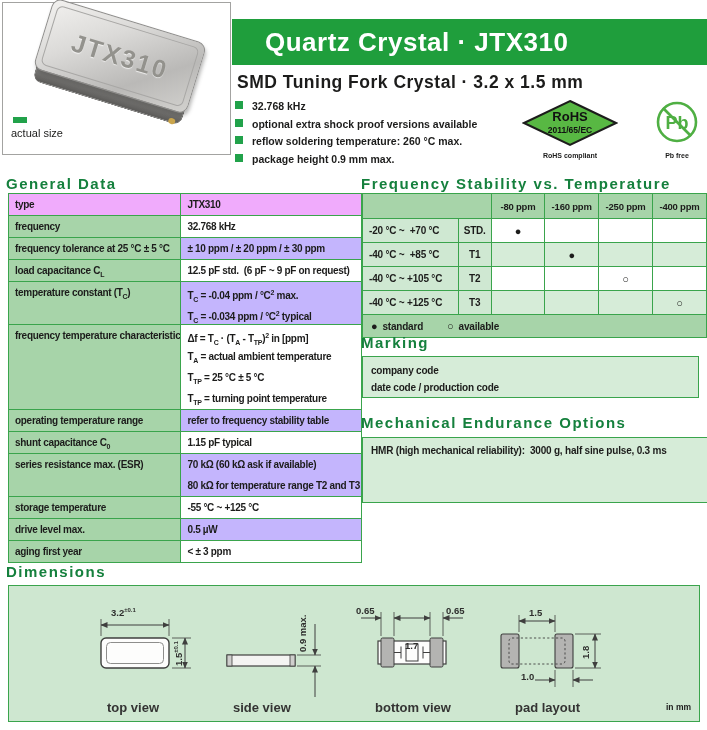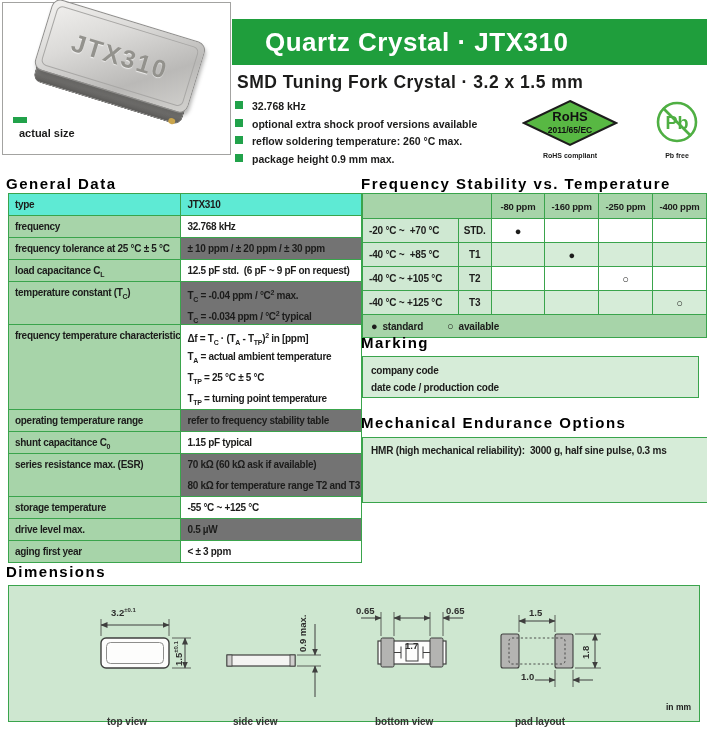--- a/index.html
+++ b/index.html
@@ -13,48 +13,48 @@
   .chip-top{position:absolute;left:0;top:0;width:158px;height:72px;border-radius:9px;
     background:linear-gradient(145deg,#f2f1ef 0%,#dbdad8 35%,#bab9b7 70%,#d2d1ce 100%);
     border:1px solid #8f8e8c;box-shadow:2px 3px 4px rgba(60,60,58,.35);}
   .chip-seam{position:absolute;left:5px;top:5px;right:5px;bottom:5px;border:1px solid #a8a7a5;border-radius:6px;}
   .chip-label{position:absolute;left:0;top:0;width:158px;height:72px;line-height:72px;text-align:center;
     font-size:25px;font-weight:bold;letter-spacing:2px;color:#93928d;text-shadow:0 1px 1px rgba(255,255,255,.75);}
   .chip-front{position:absolute;left:3px;top:70px;width:153px;height:15px;border-radius:0 0 9px 9px;
     background:linear-gradient(#8a8987,#5a5957);border:1px solid #6a6967;border-top:none;}
   .chip-pin{position:absolute;right:5px;bottom:-2px;width:7px;height:6px;border-radius:50%;background:#caa54c;}
   .size-swatch{left:10px;top:114px;width:14px;height:6px;background:#21a24a;}
-  .actual-size{left:8px;top:124px;font-size:11px;font-weight:bold;margin-left:8px;}
+  .actual-size{left:8px;top:124px;font-size:11px;font-weight:normal;}
 
   
   .banner{left:232px;top:19px;width:475px;height:46px;background:#1f9e3c;}
   .banner-title{margin-left:33px;line-height:46px;color:#ffffff;font-size:26px;font-weight:bold;letter-spacing:.5px;}
   .subtitle{left:237px;top:72px;font-size:17.5px;font-weight:bold;letter-spacing:.5px;}
   .features{left:235px;top:99px;width:280px;}
   .feature{position:relative;padding-left:17px;height:17.5px;line-height:14px;font-size:10.5px;font-weight:bold;}
   .feature .sq{position:absolute;left:0;top:2px;width:8px;height:8px;background:#21a24a;}
 
   .badge{text-align:center;}
   .badge-caption{display:block;font-size:7px;font-weight:bold;margin-top:1px;}
   .rohs-badge{left:522px;top:99px;width:96px;}
   .pb-badge{left:648px;top:99px;width:58px;}
 
   
-  .heading{font-size:15px;font-weight:bold;letter-spacing:1.5px;color:#000000;}
+  .heading{font-size:15px;font-weight:bold;letter-spacing:1.5px;color:#15803d;}
 
   
   table{border-collapse:collapse;}
   .gd-table{left:8px;top:193px;}
   .gd-table td{border:1px solid #3aa44c;padding:0 0 0 6px;vertical-align:top;
     font-size:10px;font-weight:bold;letter-spacing:-0.3px;white-space:nowrap;overflow:hidden;}
   .gd-table .ln{height:21px;line-height:21px;}
   .gd-table td.lab{width:150px;background:#a7d4a9;}
   .gd-table td.val{width:174px;}
-  .gd-table tr.hdr td{background:#5eead4;}
-  .gd-table tr.alt td.val{background:#737373;}
+  .gd-table tr.hdr td{background:#f0abfc;}
+  .gd-table tr.alt td.val{background:#c4b5fd;}
   .gd-table tr.wht td.val{background:#ffffff;}
   sub{font-size:7px;}  sup{font-size:7px;}
 
   .fs-table{left:362px;top:193px;}
   .fs-table td{border:1px solid #3aa44c;font-size:10px;font-weight:bold;height:21px;
     letter-spacing:-0.2px;white-space:nowrap;}
   .fs-table tr.colhdr td{background:#a7d4a9;height:22px;text-align:center;font-size:9.5px;margin-left:39px;}
   .fs-table td.rng{width:89px;background:#cfe8d2;padding-left:6px;}
   .fs-table td.code{width:31px;background:#cfe8d2;text-align:center;}
   .fs-table td.mark{width:52px;text-align:center;font-size:11px;}
@@ -65,21 +65,21 @@
   .legend-lbl{margin-right:24px;}
 
   
   .green-box{background:#d6ecd8;border:1.5px solid #3aa44c;font-size:10px;font-weight:bold;letter-spacing:-0.2px;}
   .green-box .bx-ln{height:17px;line-height:17px;padding-left:8px;}
   .marking-box{left:362px;top:356px;width:337px;height:42px;padding-top:5px;box-sizing:border-box;}
   .mech-box{left:362px;top:437px;width:402px;height:66px;padding-top:4px;box-sizing:border-box;}
 
   
   .dim-box{left:8px;top:585px;width:690px;height:135px;background:#cee7d0;border:1.5px solid #3aa44c;}
-  .dim-caption{position:absolute;top:114px;font-size:10px;font-weight:bold;color:#343433;margin-top:16px;}
+  .dim-caption{position:absolute;top:114px;font-size:13px;font-weight:bold;color:#343433;}
   .dimlabel{position:absolute;font-size:9.5px;font-weight:bold;color:#2e2e2d;white-space:nowrap;}
   .dimlabel .tol{font-size:6px;vertical-align:4px;}
   .rot{transform:rotate(-90deg);transform-origin:left top;}
   .in-mm{position:absolute;right:8px;top:116px;font-size:8.5px;font-weight:bold;}
 </style>
 </head>
 <body>
 
 <div class="abs photo-box">
   <div class="chip-wrap">

